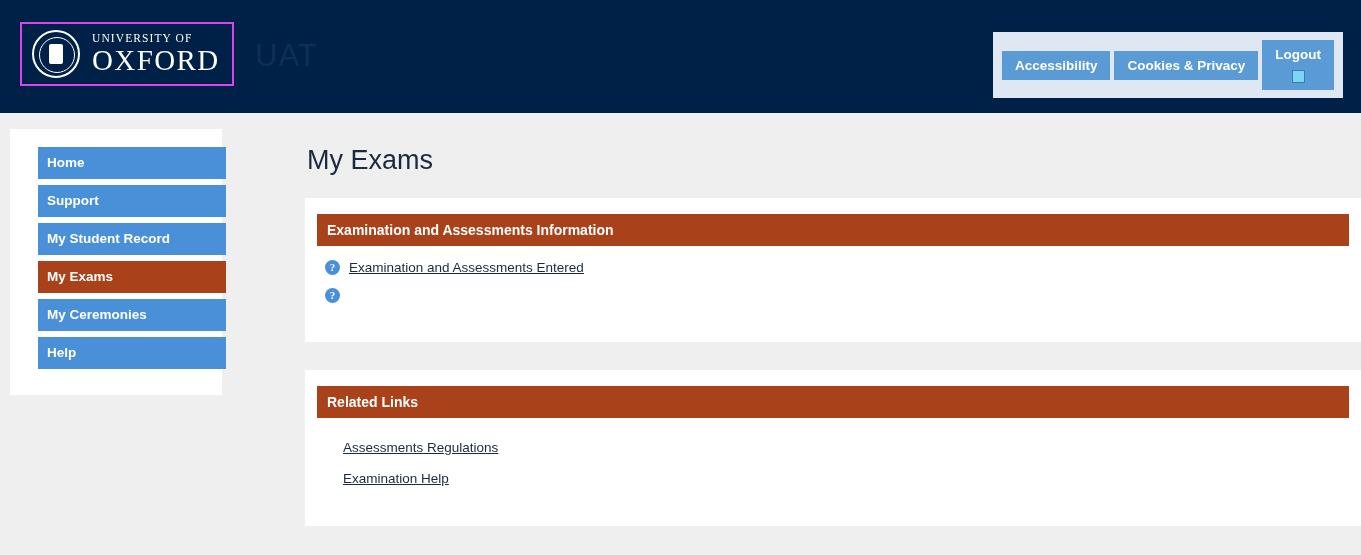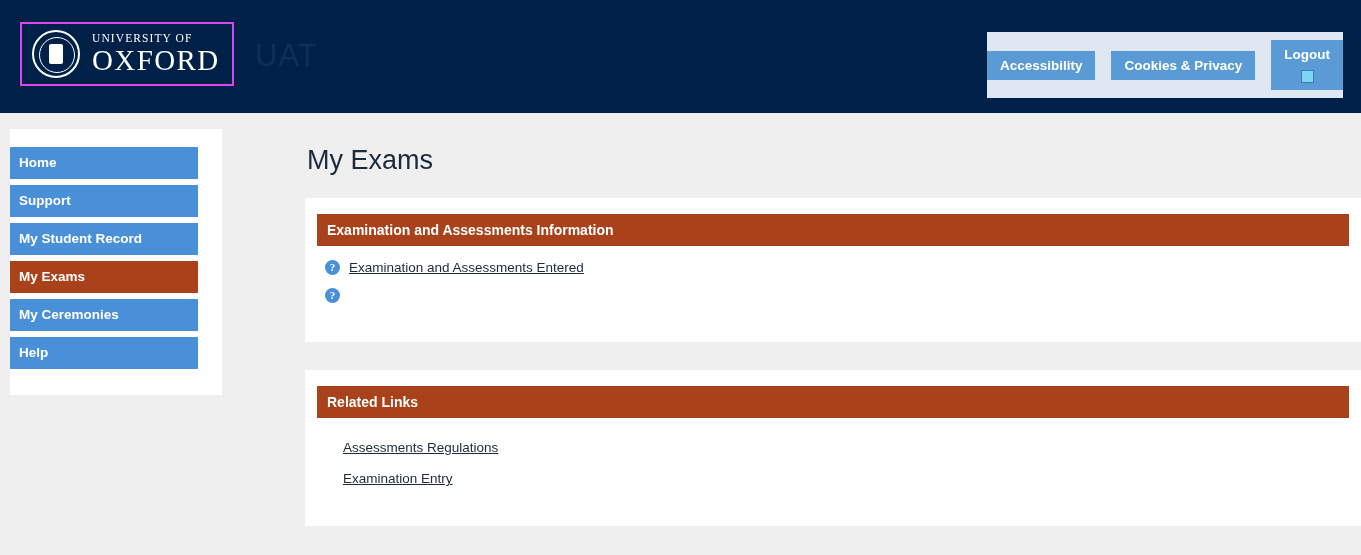--- a/index.html
+++ b/index.html
@@ -79,23 +79,23 @@
     color: #0c3058;
     font-size: 31px;
     font-family: "Liberation Sans", sans-serif;
     letter-spacing: 1px;
   }
   .header-nav {
     position: absolute;
     right: 18px;
     top: 32px;
     background: #dfe8f2;
-    padding: 8px 0;
+    padding: 8px 9px;
     display: flex;
-    gap: 16px;
+    gap: 4px;
     align-items: center;
   }
   .hdr-btn {
     background: #5b9bd5;
     color: #ffffff;
     font-size: 13.5px;
     font-weight: bold;
     padding: 7px 13px;
     border: none;
     cursor: pointer;
@@ -118,21 +118,21 @@
     background: #efefef;
   }
 
   
   .sidebar {
     position: absolute;
     left: 10px;
     top: 16px;
     width: 212px;
     background: #ffffff;
-    padding: 18px 12px 20px 0;
+    padding: 18px 12px 20px 28px;
   }
   .side-item {
     display: block;
     width: 188px;
     height: 32px;
     line-height: 32px;
     margin-bottom: 6px;
     padding-left: 9px;
     color: #ffffff;
     font-size: 13.5px;
@@ -247,18 +247,18 @@
       </div>
     </section>
 
     <section class="panel related">
       <div class="panel-header">Related Links</div>
       <div class="panel-body">
         <div class="link-row">
           <a class="doc-link">Assessments Regulations</a>
         </div>
         <div class="link-row">
-          <a class="doc-link">Examination Entry</a>
+          <a class="doc-link">Examination Help</a>
         </div>
       </div>
     </section>
   </main>
 </div>
 
 </body></html>

